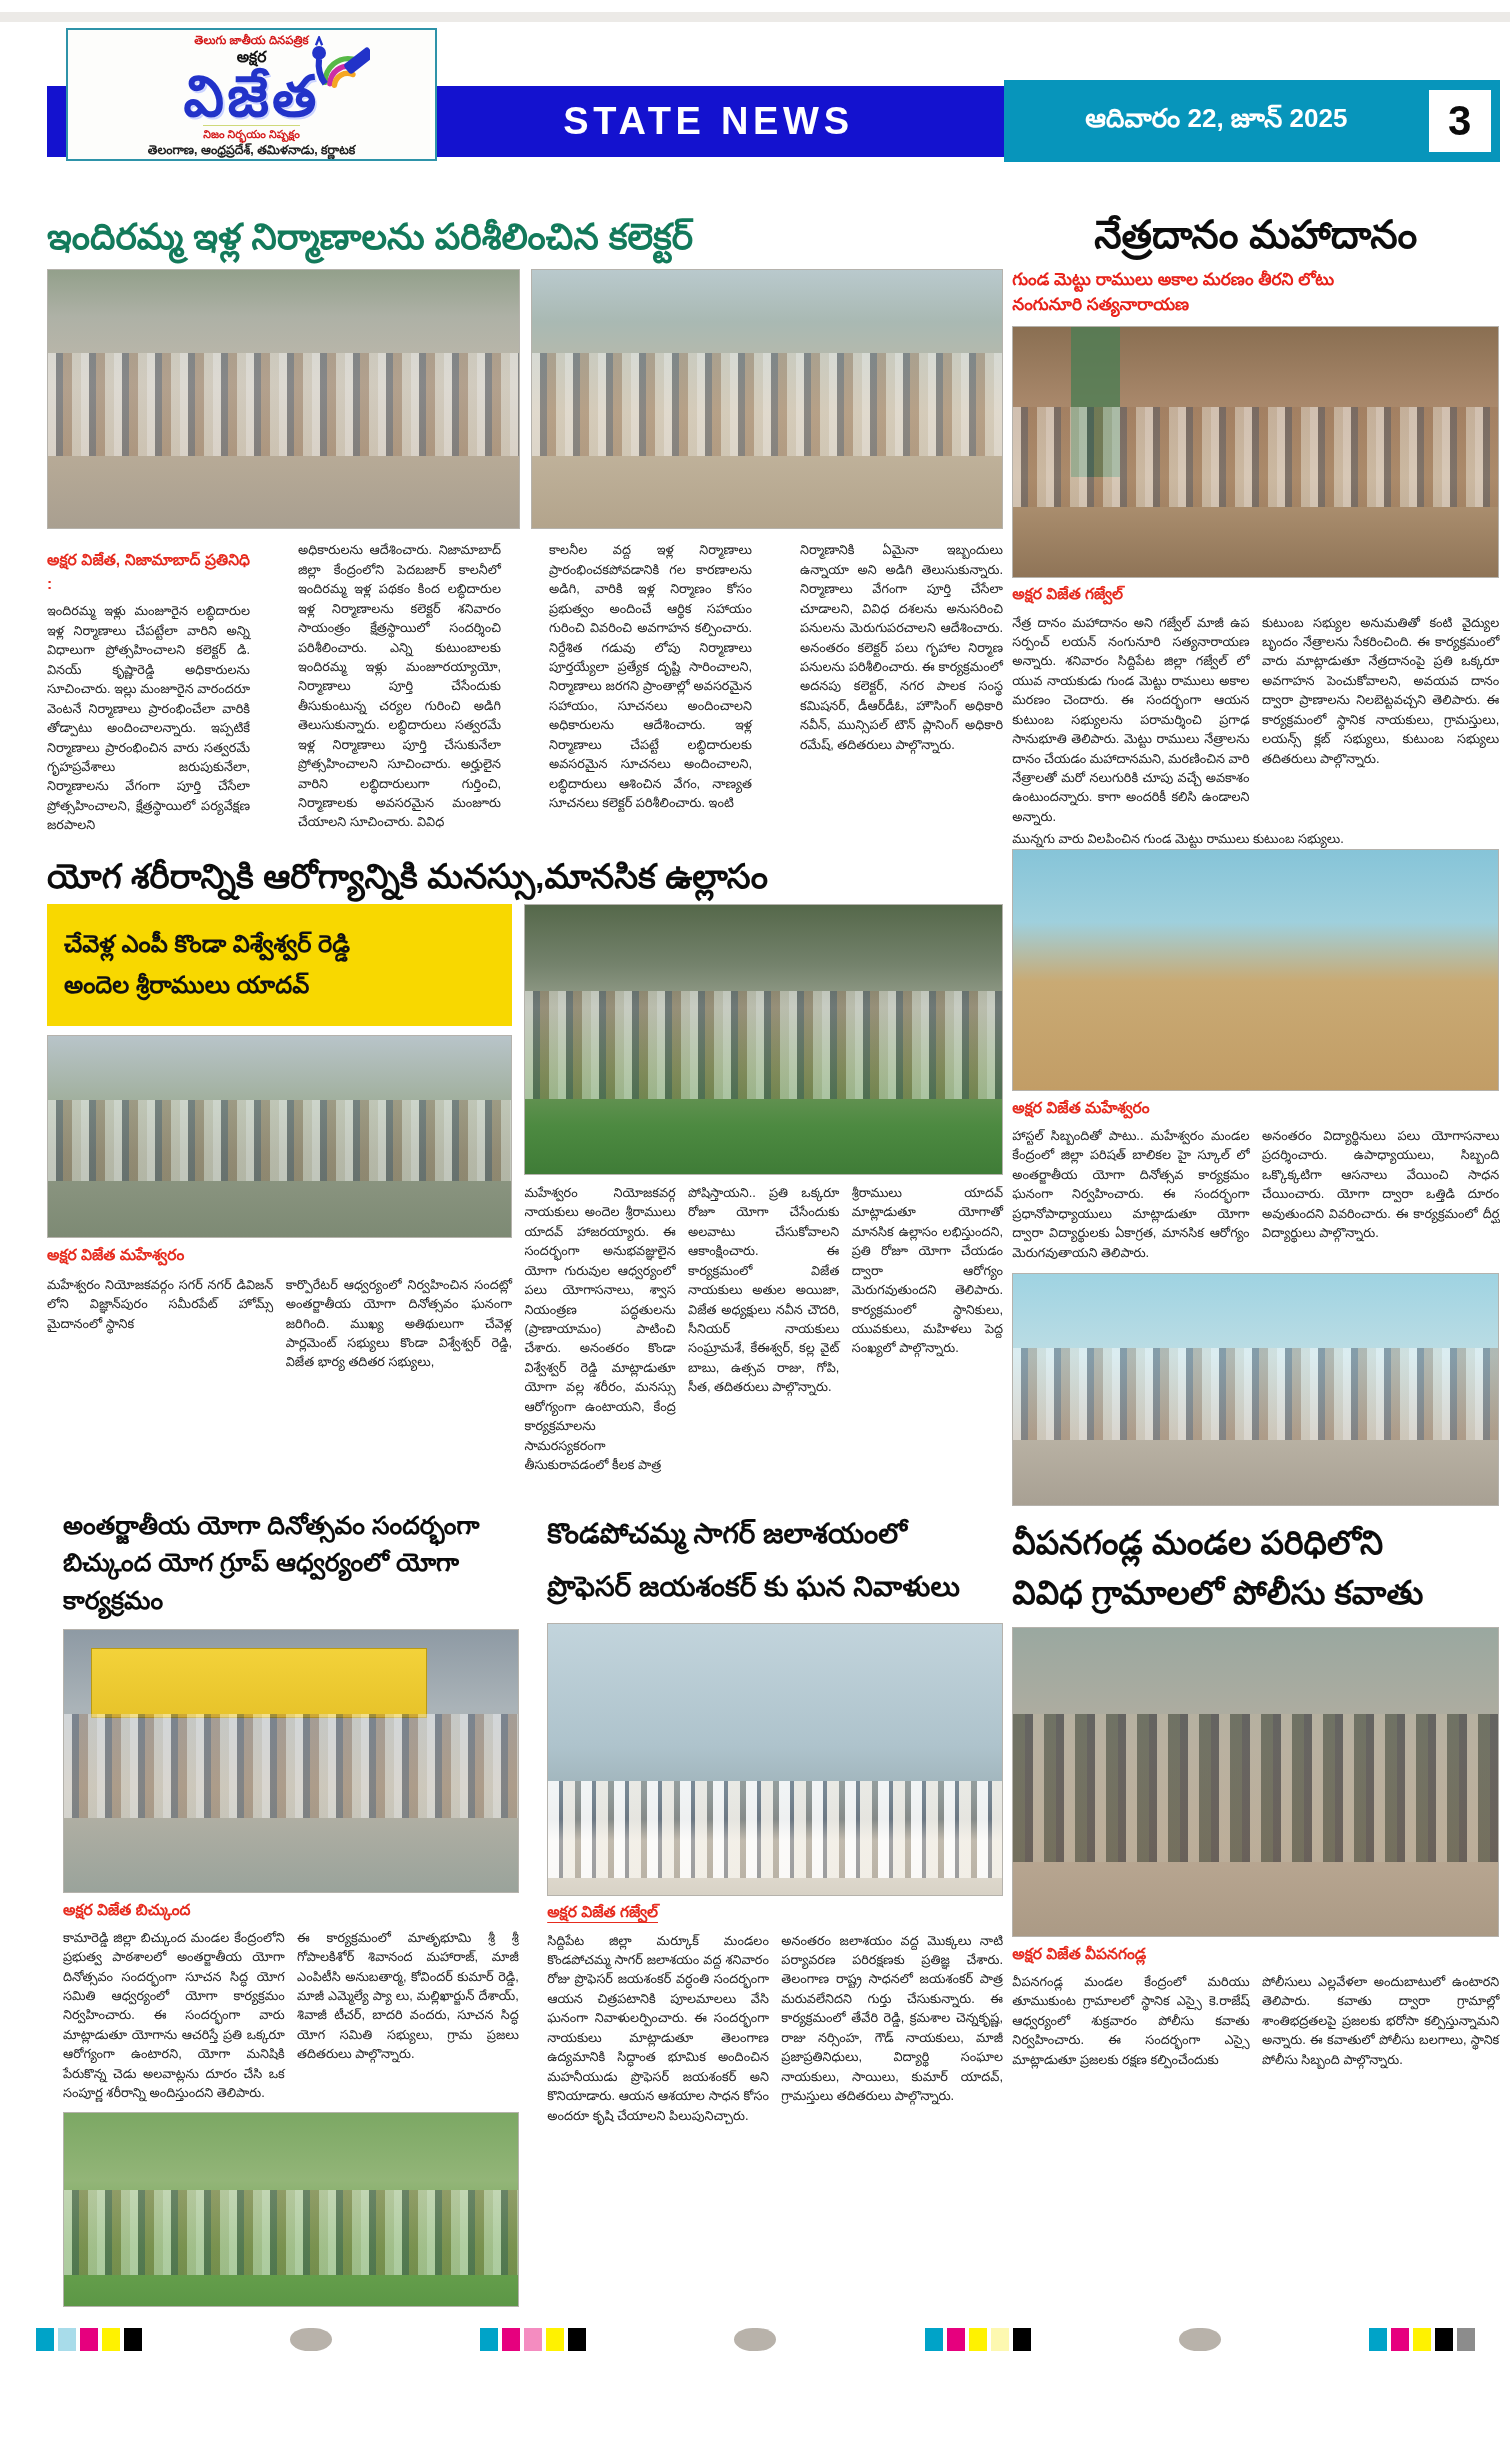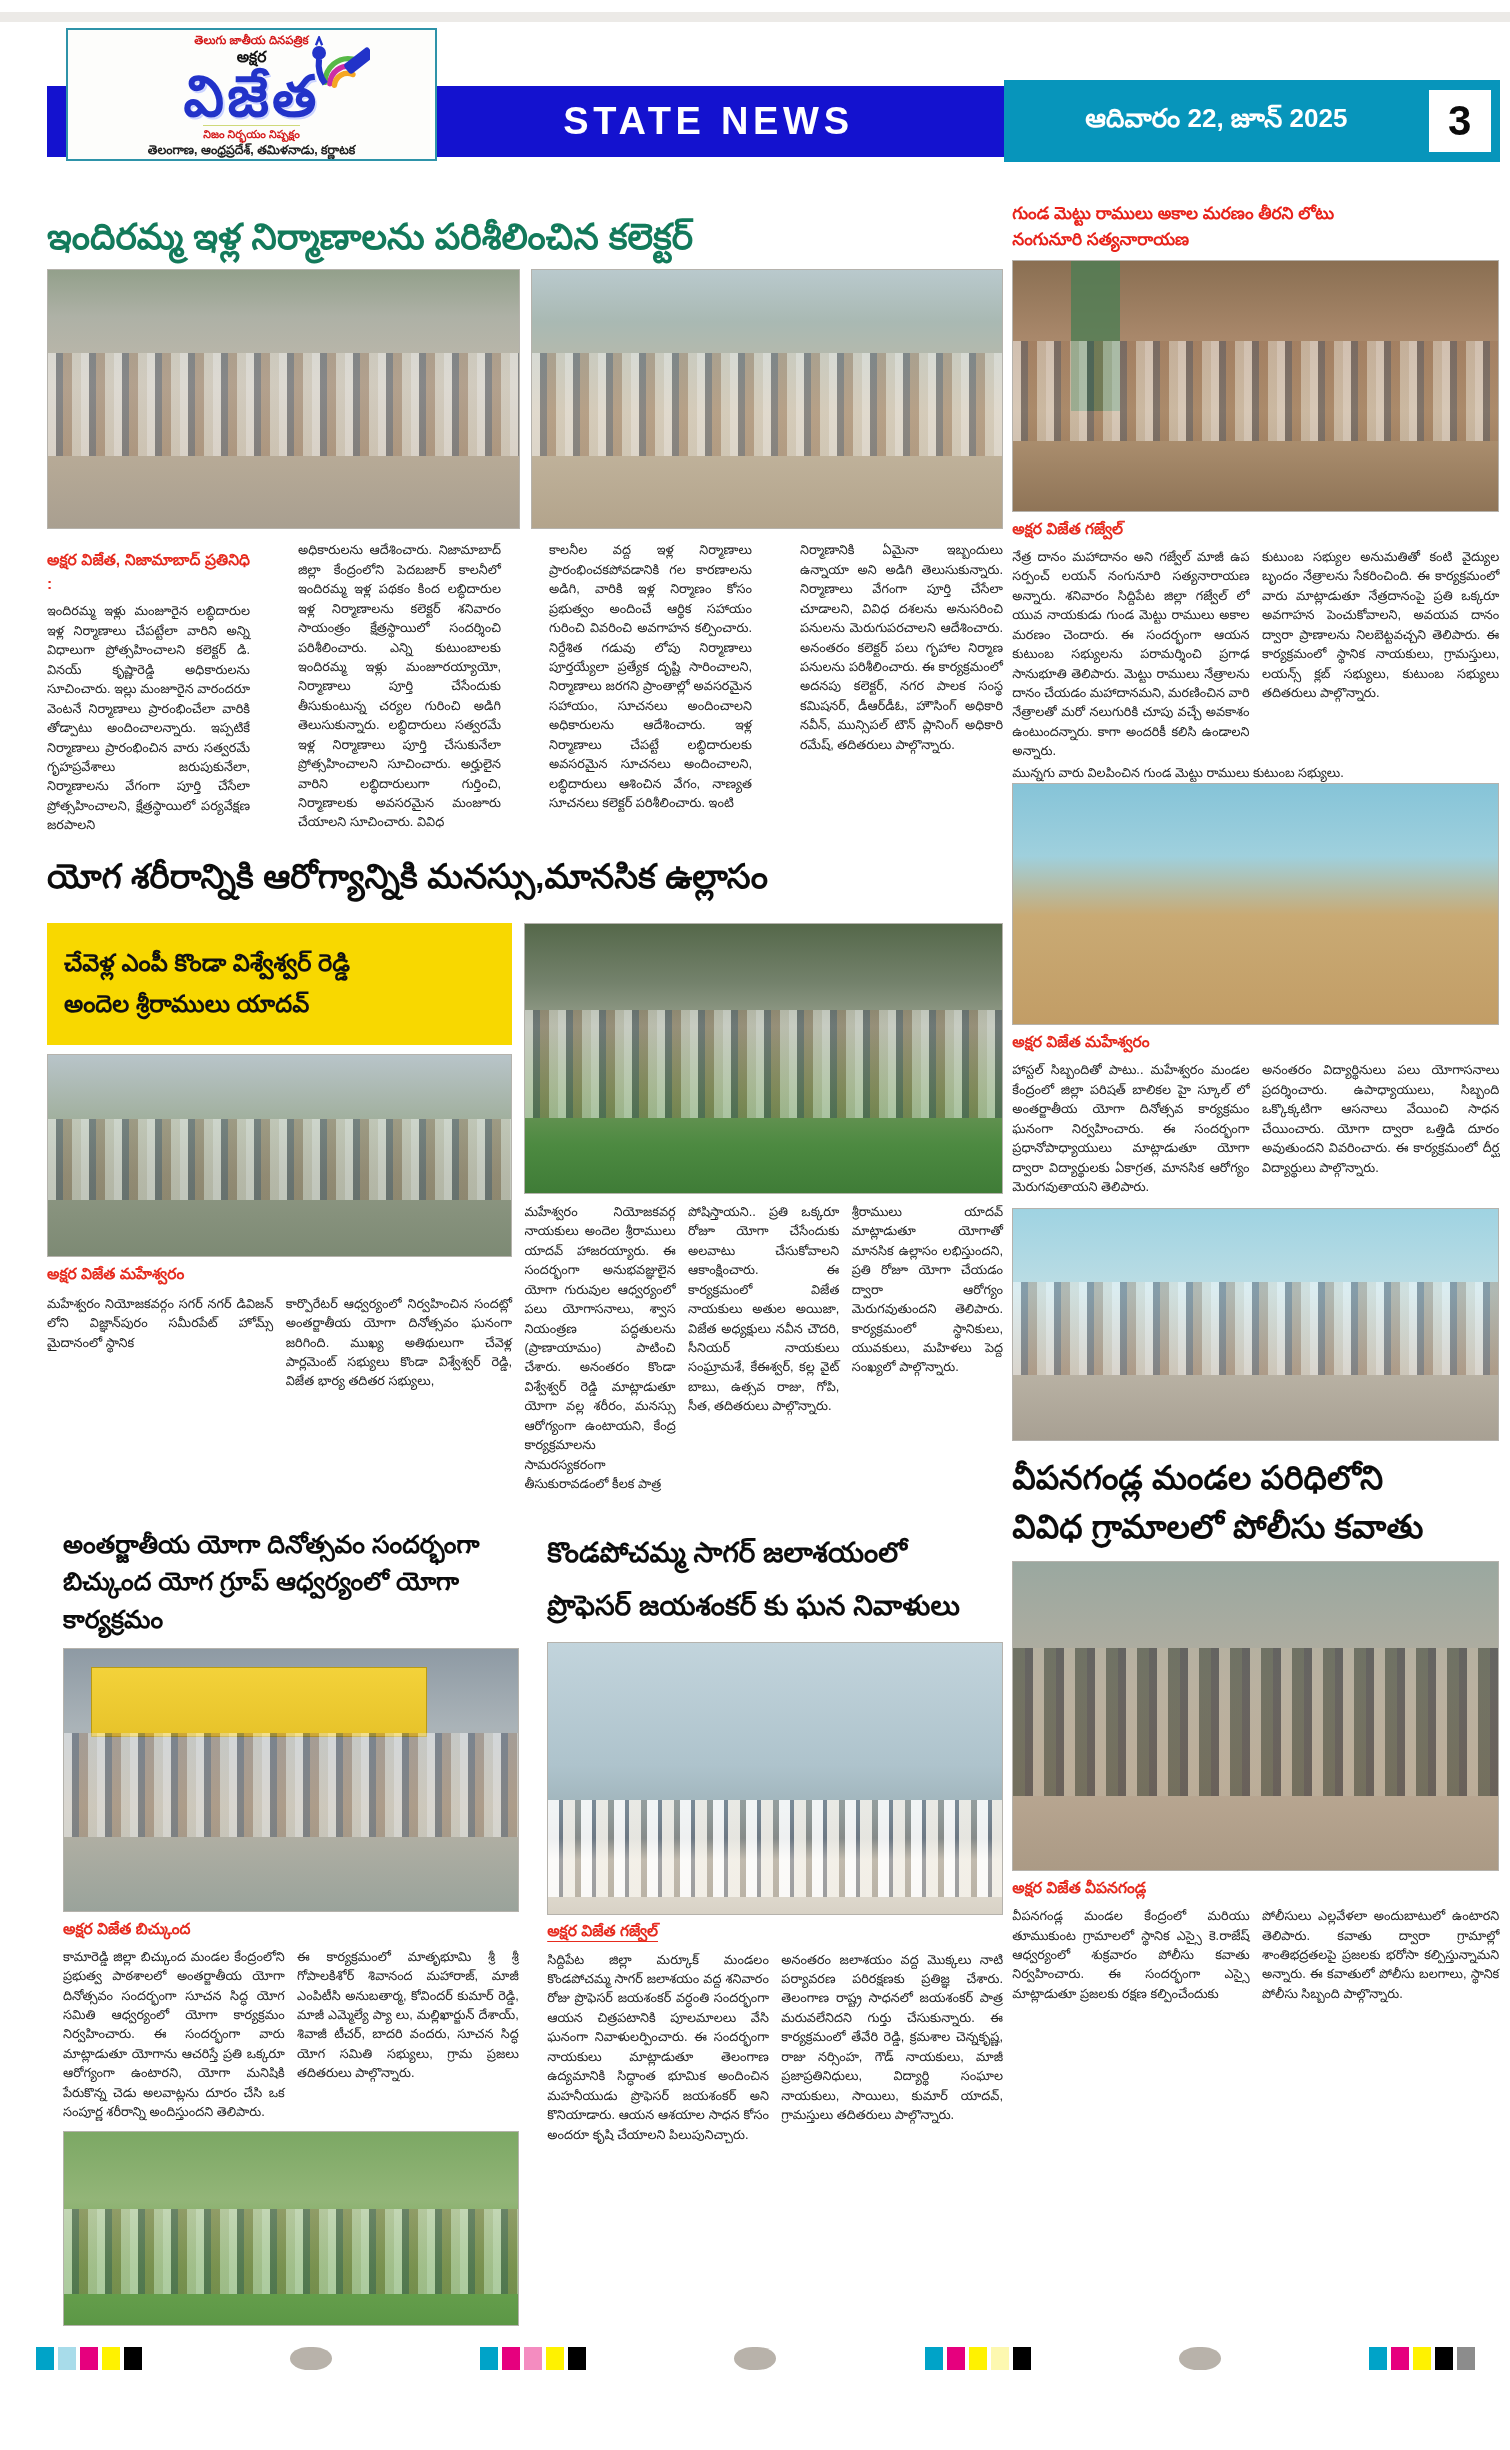--- a/index.html
+++ b/index.html
@@ -49,21 +49,21 @@
     color:#0b0b0b; font-size:42px; font-weight:bold;
   }
 
   
   .content { display:flex; gap:9.3px; padding:7.8px 14px 0 47px; }
   .col-left { width:956px; flex:none; }
   .col-right { width:487px; flex:none; }
 
   .hl-green { color:#137a5b; font-weight:bold; font-size:36px; line-height:1.2; margin:14px 0 11px 0; }
   .hl-black-big { color:#0d0d0d; font-weight:bold; font-size:39px; line-height:1.2; margin:11px 0 7.8px 0; text-align:center; }
-  .hl-black { color:#0d0d0d; font-weight:bold; font-size:34px; line-height:1.25; margin:20px 0 26px 0; }
+  .hl-black { color:#0d0d0d; font-weight:bold; font-size:34px; line-height:1.25; margin:20px 0 7px 0; }
   .hl-sub { color:#0d0d0d; font-weight:bold; line-height:1.5; margin:12.4px 0 9.3px 0; }
   .subhead-red { color:#e8231a; font-size:17px; font-weight:bold; line-height:1.5; }
   .byline { color:#e62b1e; font-size:15.5px; font-weight:bold; margin:7.8px 0 6.2px 0; }
   .byline.u { text-decoration:underline; text-underline-offset:4.7px; }
 
   .cols { display:flex; gap:12.4px; }
   .cols .col { flex:1; font-size:12.8px; line-height:1.52; text-align:justify; color:#202020; }
 
   .photo { position:relative; width:100%; border:0.8px solid #b5b2ac; overflow:hidden; }
   .photo-row { display:flex; gap:11px; }
@@ -229,20 +229,21 @@
           <div class="col">అనంతరం జలాశయం వద్ద మొక్కలు నాటి పర్యావరణ పరిరక్షణకు ప్రతిజ్ఞ చేశారు. తెలంగాణ రాష్ట్ర సాధనలో జయశంకర్ పాత్ర మరువలేనిదని గుర్తు చేసుకున్నారు. ఈ కార్యక్రమంలో తేవేరి రెడ్డి, క్రమశాల చెన్నకృష్ణ, రాజు నర్సింహ, గౌడ్ నాయకులు, మాజీ ప్రజాప్రతినిధులు, విద్యార్థి సంఘాల నాయకులు, సాయిలు, కుమార్ యాదవ్, గ్రామస్తులు తదితరులు పాల్గొన్నారు.</div>
         </div>
       </article>
 
     </div>
   </section>
 
   <section class="col-right">
 
     <article>
+      <h2 class="hl-black-big">నేత్రదానం మహాదానం</h2>
       <div class="subhead-red">గుండ మెట్టు రాములు అకాల మరణం తీరని లోటు</div>
       <div class="subhead-red">నంగునూరి సత్యనారాయణ</div>
       <div class="photo ph-eye band-people" style="margin-top:7.8px;"></div>
       <div class="byline">అక్షర విజేత గజ్వేల్</div>
       <div class="cols">
         <div class="col">నేత్ర దానం మహాదానం అని గజ్వేల్ మాజీ ఉప సర్పంచ్ లయన్ నంగునూరి సత్యనారాయణ అన్నారు. శనివారం సిద్దిపేట జిల్లా గజ్వేల్ లో యువ నాయకుడు గుండ మెట్టు రాములు అకాల మరణం చెందారు. ఈ సందర్భంగా ఆయన కుటుంబ సభ్యులను పరామర్శించి ప్రగాఢ సానుభూతి తెలిపారు. మెట్టు రాములు నేత్రాలను దానం చేయడం మహాదానమని, మరణించిన వారి నేత్రాలతో మరో నలుగురికి చూపు వచ్చే అవకాశం ఉంటుందన్నారు. కాగా అందరికీ కలిసి ఉండాలని అన్నారు.</div>
         <div class="col">కుటుంబ సభ్యుల అనుమతితో కంటి వైద్యుల బృందం నేత్రాలను సేకరించింది. ఈ కార్యక్రమంలో వారు మాట్లాడుతూ నేత్రదానంపై ప్రతి ఒక్కరూ అవగాహన పెంచుకోవాలని, అవయవ దానం ద్వారా ప్రాణాలను నిలబెట్టవచ్చని తెలిపారు. ఈ కార్యక్రమంలో స్థానిక నాయకులు, గ్రామస్తులు, లయన్స్ క్లబ్ సభ్యులు, కుటుంబ సభ్యులు తదితరులు పాల్గొన్నారు.</div>
       </div>
       <div class="tail-line">మున్నగు వారు విలపించిన గుండ మెట్టు రాములు కుటుంబ సభ్యులు.</div>
     </article>

